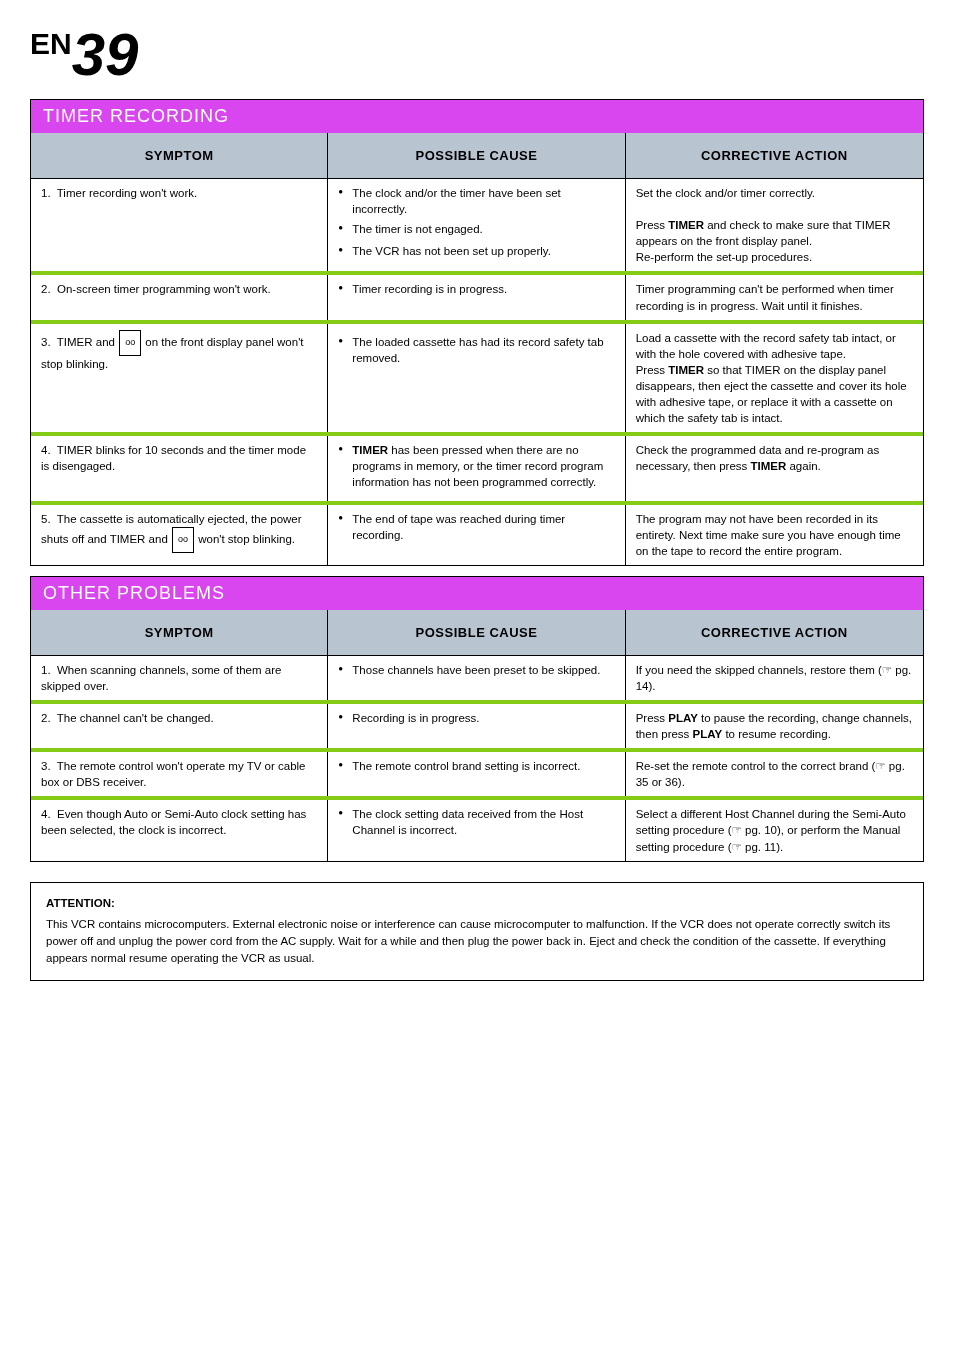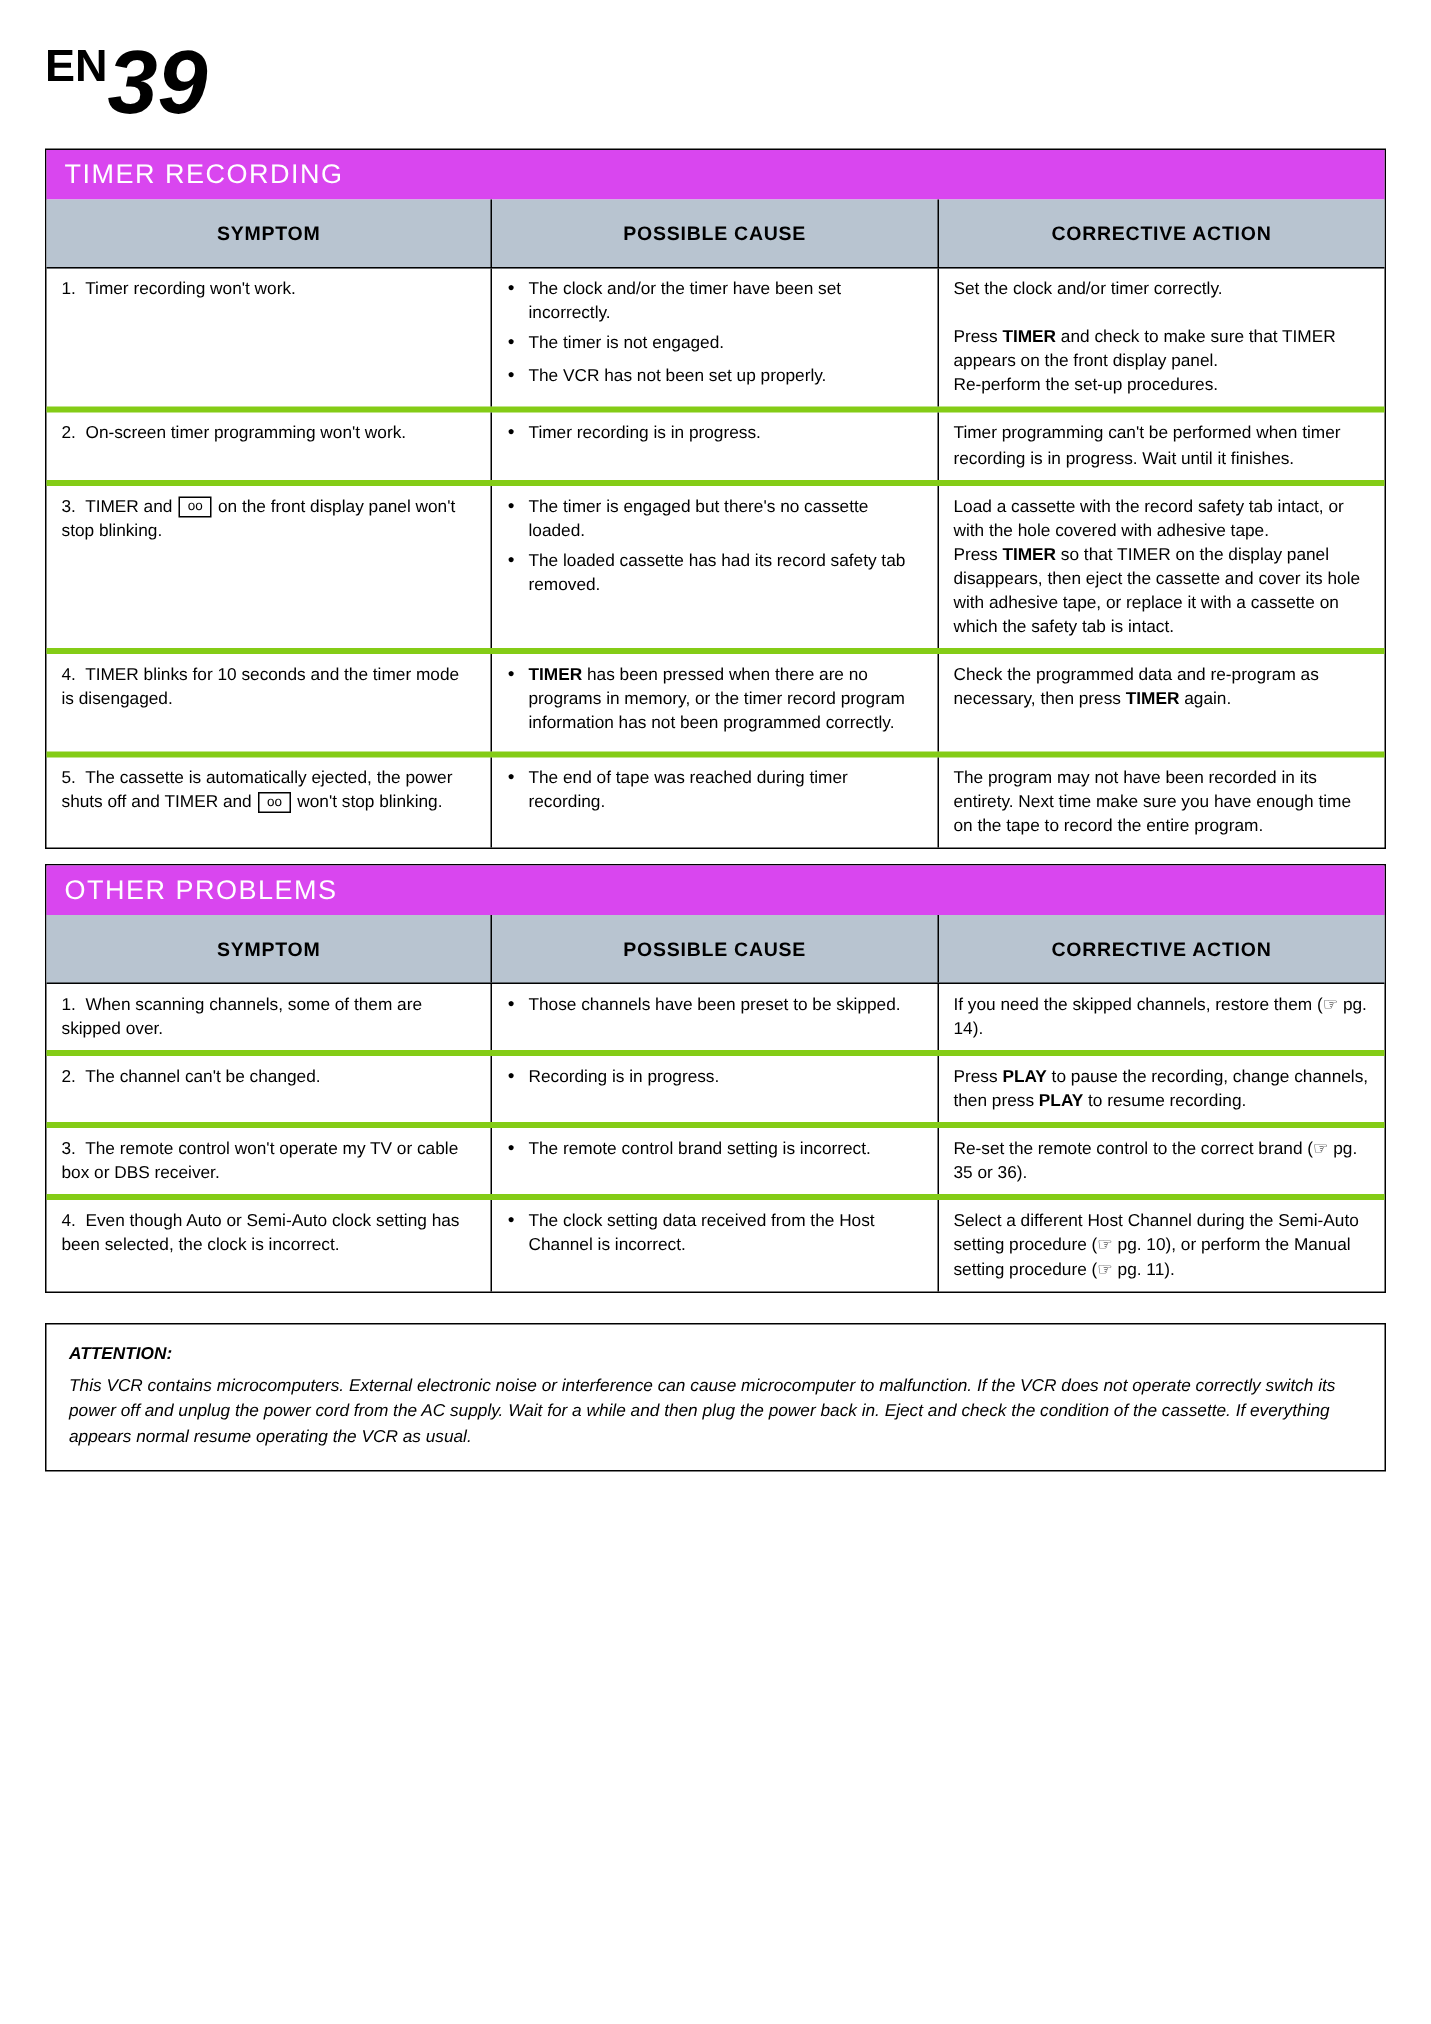--- a/index.html
+++ b/index.html
@@ -108,35 +108,34 @@
     }
 
     .bold { font-weight: bold; }
 
     .attention-box {
       border: 1.5px solid #000;
       padding: 12px 15px;
       margin-top: 20px;
       font-size: 11.5px;
       line-height: 1.5;
-      font-style: italic;
     }
 
     .attention-box .attention-title {
       font-weight: bold;
       margin-bottom: 4px;
     }
 
     .symbol-box {
       display: inline-flex;
       align-items: center;
       justify-content: center;
       border: 1px solid #000;
       width: 22px;
-      height: 14px;
+      height: 26px;
       font-size: 9px;
       vertical-align: middle;
       margin: 0 1px;
     }
   </style>
 </head>
 <body>
 
 <div class="page-header">
   <span class="en-text">EN</span><span>39</span>
@@ -183,23 +182,20 @@
       <div class="cell">
         Timer programming can't be performed when timer recording is in progress. Wait until it finishes.
       </div>
     </div>
 
     <div class="table-row">
       <div class="cell">
         3.&nbsp; TIMER and <span class="symbol-box">oo</span> on the front display panel won't stop blinking.
       </div>
       <div class="cell">
-        <ul>
-          <li>The timer is engaged but there's no cassette loaded.</li>
-        </ul>
         <ul style="margin-top:4px;">
           <li>The loaded cassette has had its record safety tab removed.</li>
         </ul>
       </div>
       <div class="cell">
         Load a cassette with the record safety tab intact, or with the hole covered with adhesive tape.<br>
         Press <span class="bold">TIMER</span> so that TIMER on the display panel disappears, then eject the cassette and cover its hole with adhesive tape, or replace it with a cassette on which the safety tab is intact.
       </div>
     </div>
 

